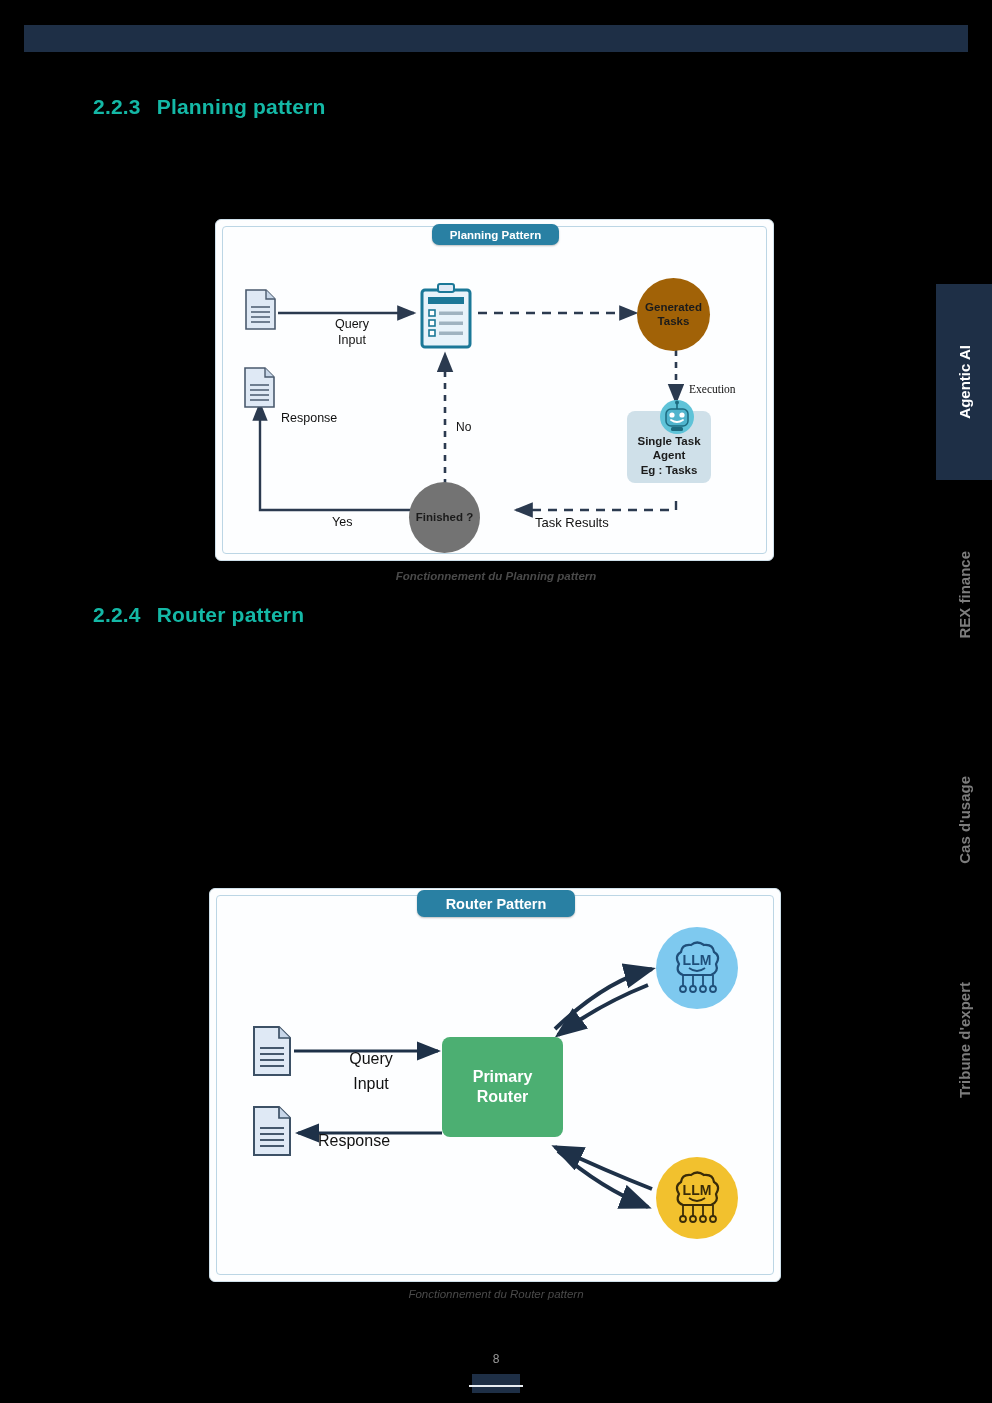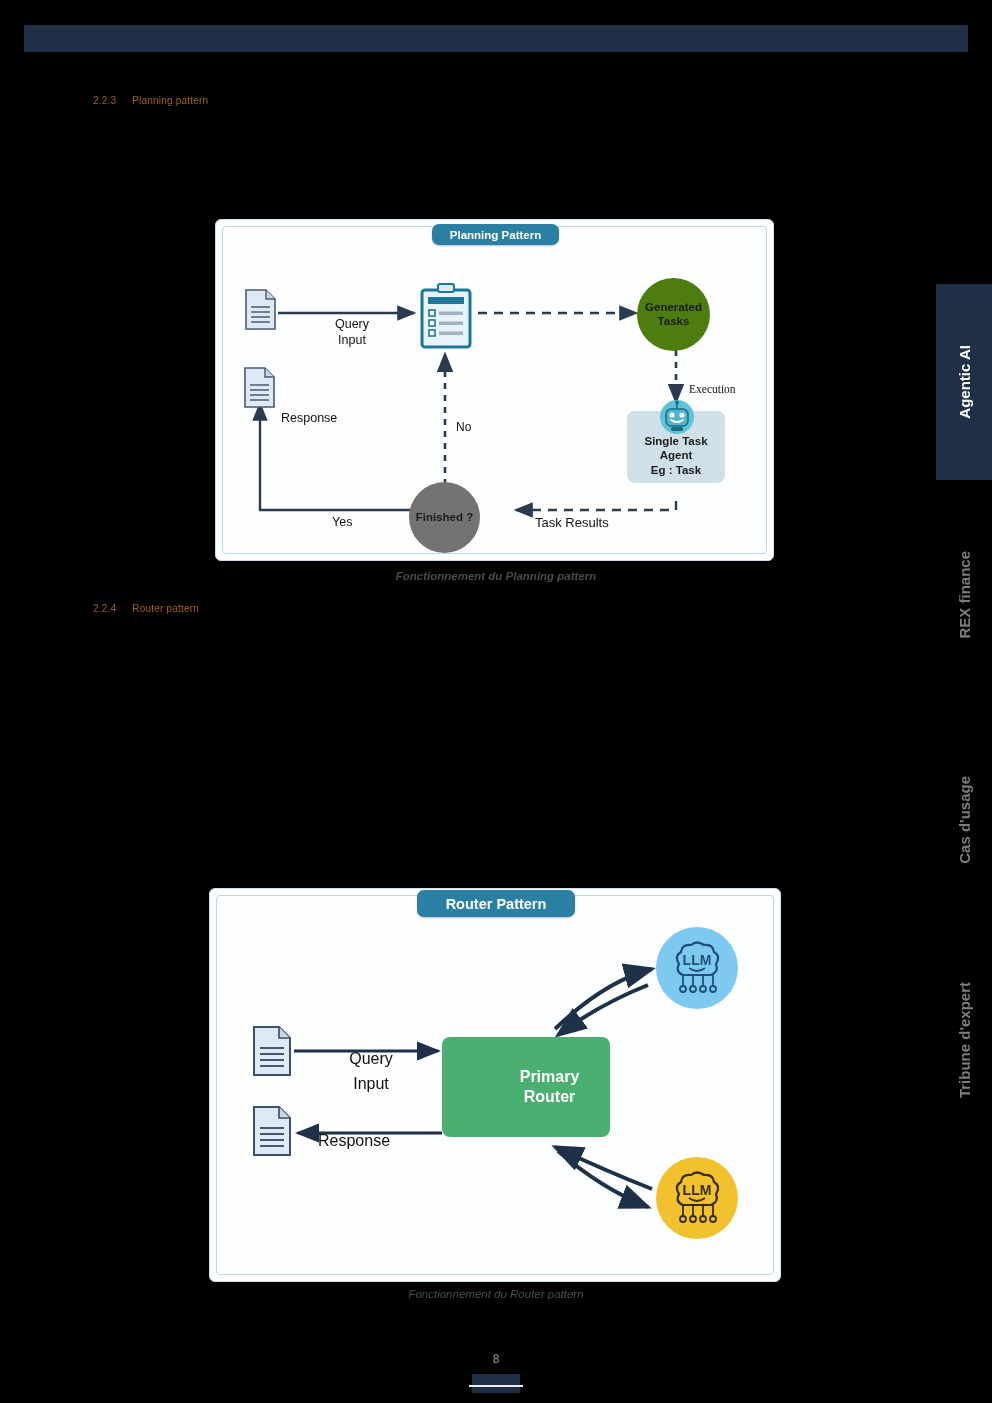--- a/index.html
+++ b/index.html
@@ -6,21 +6,21 @@
   body{width:992px;height:1403px;position:relative;overflow:hidden;
        font-family:"Liberation Sans",sans-serif;background:#000;}
 
   .page{position:absolute;inset:0;background:#000;}
 
   
   .header-bar{position:absolute;left:24px;top:25px;width:944px;height:27px;background:#1e2f46;}
   .header-bar-shadow{position:absolute;left:24px;top:52px;width:944px;height:3px;background:#000;}
 
   
-  .heading{position:absolute;color:#a16207;font-weight:normal;font-size:10px;letter-spacing:.2px;white-space:nowrap;}
+  .heading{position:absolute;color:#14b8a6;font-weight:bold;font-size:21px;letter-spacing:.2px;white-space:nowrap;}
   .heading .num{display:inline-block;margin-right:16px;}
   #h223{left:93px;top:95px;}
   #h224{left:93px;top:603px;text-align:center;}
 
   
   .figure{position:absolute;background:#fdfeff;border:1.4px solid #cfe0ea;border-radius:6px;
           box-shadow:2px 2px 3px rgba(0,0,0,.35);}
   #fig1{left:215px;top:219px;width:557px;height:340px;}
   #fig2{left:209px;top:888px;width:570px;height:392px;}
 
@@ -123,34 +123,34 @@
       <g>
         <rect x="10" y="28" width="6" height="6" fill="#fff" stroke="#1b7898" stroke-width="1.6"></rect>
         <rect x="20" y="29.5" width="24" height="3.5" fill="#9fb3c0"></rect>
         <rect x="10" y="38" width="6" height="6" fill="#fff" stroke="#1b7898" stroke-width="1.6"></rect>
         <rect x="20" y="39.5" width="24" height="3.5" fill="#9fb3c0"></rect>
         <rect x="10" y="48" width="6" height="6" fill="#fff" stroke="#1b7898" stroke-width="1.6"></rect>
         <rect x="20" y="49.5" width="24" height="3.5" fill="#9fb3c0"></rect>
       </g>
     </svg>
 
-    <div class="circle" style="left:421px;top:58px;width:73px;height:73px;background:#4d7c0f;font-size:11.5px;">
+    <div class="circle" style="left:421px;top:58px;width:73px;height:73px;background:#a16207;font-size:11.5px;">
       <div>
         <div>Generated</div>
         <div>Tasks</div>
       </div>
     </div>
 
     <div class="lbl" style="left:473px;top:138px;font-size:11.5px;font-family:Liberation Serif, serif;">Execution</div>
 
-    <div class="rbox" style="left:411px;top:191px;width:98px;height:72px;background:#cfe0e9;font-size:11.5px;font-weight:bold;color:#1b1b1b;align-items:flex-end;padding-bottom:6px;box-sizing:border-box;">
+    <div class="rbox" style="left:411px;top:191px;width:84px;height:72px;background:#cfe0e9;font-size:11.5px;font-weight:bold;color:#1b1b1b;align-items:flex-end;padding-bottom:6px;box-sizing:border-box;">
       <div>
         <div>Single Task</div>
         <div>Agent</div>
-        <div>Eg : Task</div>
+        <div>Eg : Tasks</div>
       </div>
     </div>
 
     <svg class="doc-icon" style="left:442px;top:178px;" width="38" height="38">
       <circle cx="19" cy="19" r="17" fill="#5fc3d8"></circle>
       <rect x="8" y="11" width="22" height="17" rx="5" fill="#4fb4cd" stroke="#1c6b80" stroke-width="1.5"></rect>
       <circle cx="14" cy="17" r="2.6" fill="#fff"></circle>
         <circle cx="24" cy="17" r="2.6" fill="#fff"></circle>
       <path d="M13,22 Q19,26 25,22" fill="none" stroke="#fff" stroke-width="1.8" stroke-linecap="round"></path>
       <line x1="19" y1="5" x2="19" y2="11" stroke="#1c6b80" stroke-width="1.6"></line>
@@ -230,21 +230,21 @@
       <path d="M27,2 V13 H38" fill="#c7d6e8" stroke="#3d5166" stroke-width="1.7"></path>
       <g stroke="#3d5166" stroke-width="1.9">
         <line x1="8" y1="23" x2="32" y2="23"></line>
           <line x1="8" y1="29" x2="32" y2="29"></line>
         <line x1="8" y1="35" x2="32" y2="35"></line>
           <line x1="8" y1="41" x2="32" y2="41"></line>
       </g>
     </svg>
     <div class="lbl" style="left:108px;top:218px;font-size:16px;">Response</div>
 
-    <div class="rbox" style="left:232px;top:148px;width:121px;height:100px;background:#4caf72;color:#fff;font-size:16px;font-weight:bold;padding-left:47px;">
+    <div class="rbox" style="left:232px;top:148px;width:121px;height:100px;background:#4caf72;color:#fff;font-size:16px;font-weight:bold;">
       <div>
         <div>Primary</div>
         <div>Router</div>
       </div>
     </div>
 
     <div class="circle" style="left:446px;top:38px;width:82px;height:82px;background:#7ec9ef;">
       <svg width="64" height="60">
         <path d="M14,26 Q9,18 16,14 Q17,6 26,7 Q32,2 39,7 Q48,6 49,14 Q56,18 51,26 Q54,34 46,37 L18,37 Q10,34 14,26 Z" fill="none" stroke="#1f4f7a" stroke-width="2.2"></path>
         <g stroke="#1f4f7a" stroke-width="1.8" fill="none">

